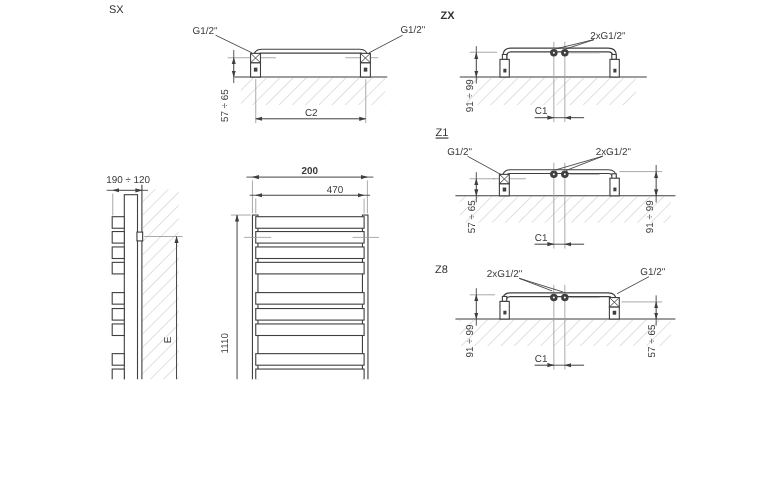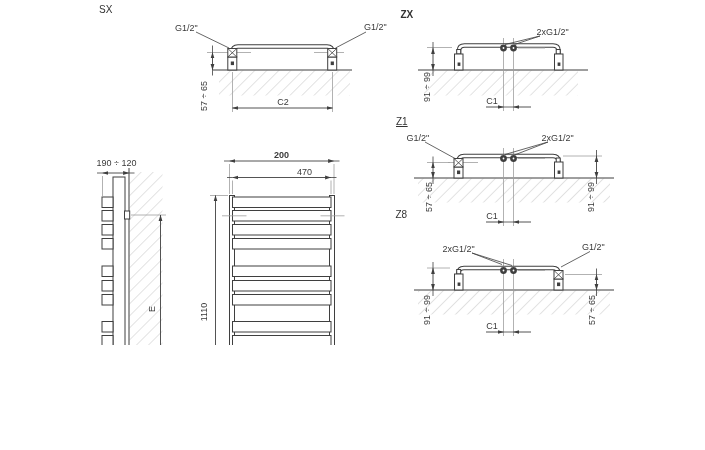--- a/index.html
+++ b/index.html
@@ -267,21 +267,21 @@
 <span class="lbl rot" style="left:426.5px; top:87px;">91 ÷ 99</span>
 <span class="lbl cx" style="left:492px; top:96px;">C1</span>
 
 <span class="lbl view-label" style="left:396px; top:116.5px;text-decoration:underline;">Z1</span>
 <span class="lbl" style="left:406.5px; top:132.5px;">G1/2"</span>
 <span class="lbl" style="left:541.5px; top:132.5px;">2xG1/2"</span>
 <span class="lbl rot" style="left:428.5px; top:197px;">57 ÷ 65</span>
 <span class="lbl rot" style="left:590.5px; top:197px;">91 ÷ 99</span>
 <span class="lbl cx" style="left:492px; top:211px;">C1</span>
 
-<span class="lbl view-label" style="left:395.5px; top:210px;">Z8</span>
+<span class="lbl view-label" style="left:395.5px; top:241px;">Z8</span>
 <span class="lbl" style="left:442.5px; top:243.5px;">2xG1/2"</span>
 <span class="lbl" style="left:582px; top:241.5px;">G1/2"</span>
 <span class="lbl rot" style="left:426.5px; top:309.5px;">91 ÷ 99</span>
 <span class="lbl rot" style="left:591.5px; top:309.5px;">57 ÷ 65</span>
 <span class="lbl cx" style="left:492px; top:320.5px;">C1</span>
 
 <span class="lbl cx" style="left:116.5px; top:158px;">190 ÷ 120</span>
 <span class="lbl rot" style="left:151.5px; top:309px;">E</span>
 <span class="lbl rot" style="left:151.5px; top:418.5px;">F</span>
 

